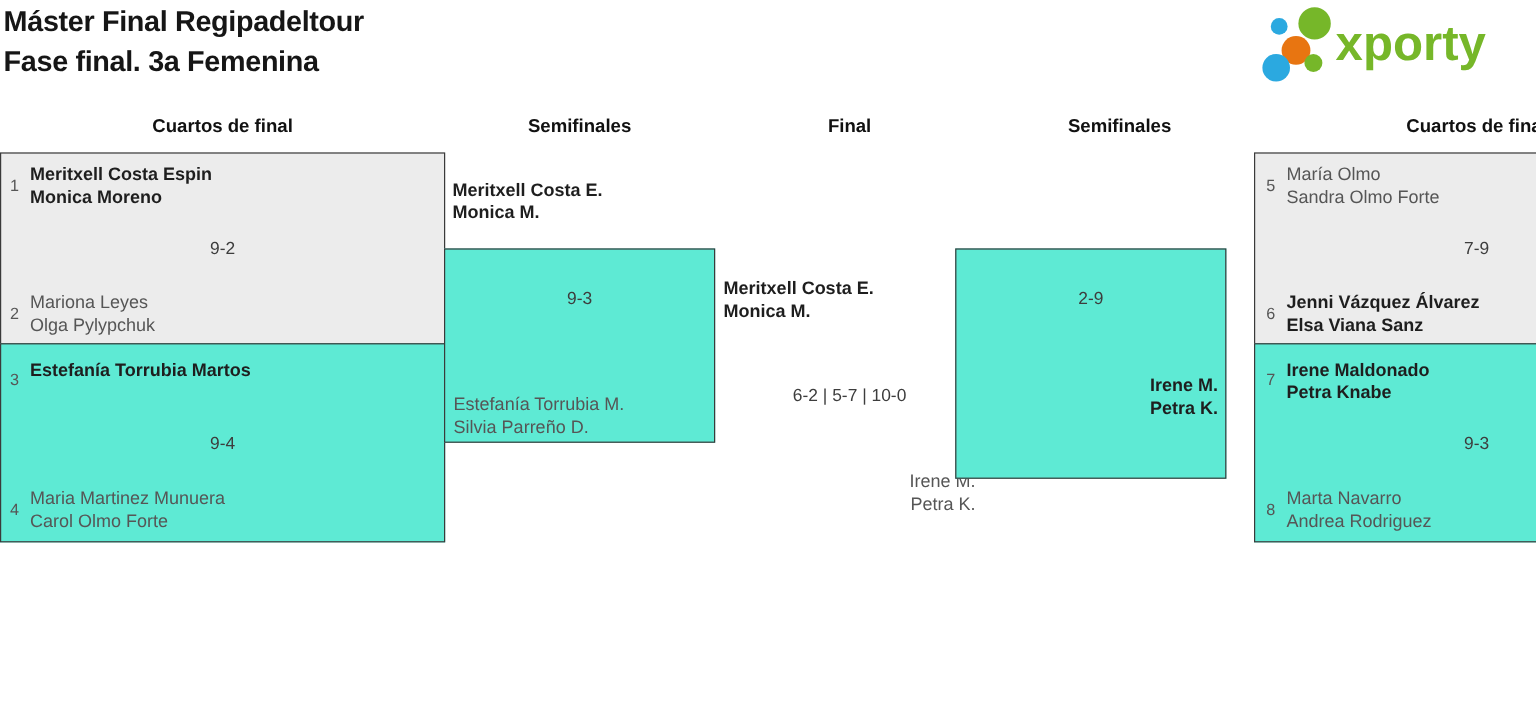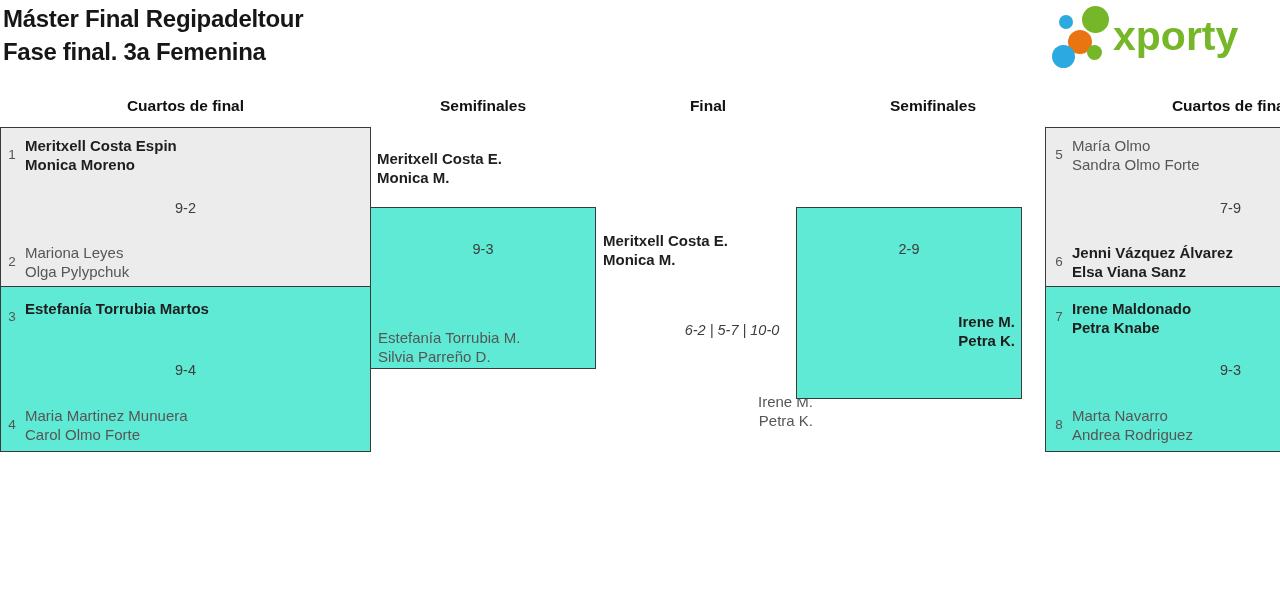--- a/index.html
+++ b/index.html
@@ -111,21 +111,21 @@
       <div class="team loser" style="left:7px;top:104px;margin-top:16px;">
         <div>Estefanía Torrubia M.</div>
         <div>Silvia Parreño D.</div>
       </div>
     </div>
 
     <div class="team winner" style="left:603px;top:231px;">
       <div>Meritxell Costa E.</div>
       <div>Monica M.</div>
     </div>
-    <div class="score" style="left:620px;width:224px;top:322px;font-style:italic;">6-2 | 5-7 | 10-0</div>
+    <div class="score" style="left:596px;width:224px;top:322px;">6-2 | 5-7 | 10-0</div>
     <div class="team loser right" style="left:596px;width:217px;top:392px;">
       <div>Irene M.</div>
       <div>Petra K.</div>
     </div>
 
     <div class="box" style="left:796px;top:207px;width:226px;height:192px;">
       <div class="score" style="left:0;right:0;top:33px;">2-9</div>
       <div class="team winner right" style="left:0;width:218px;top:104px;">
         <div>Irene M.</div>
         <div>Petra K.</div>

